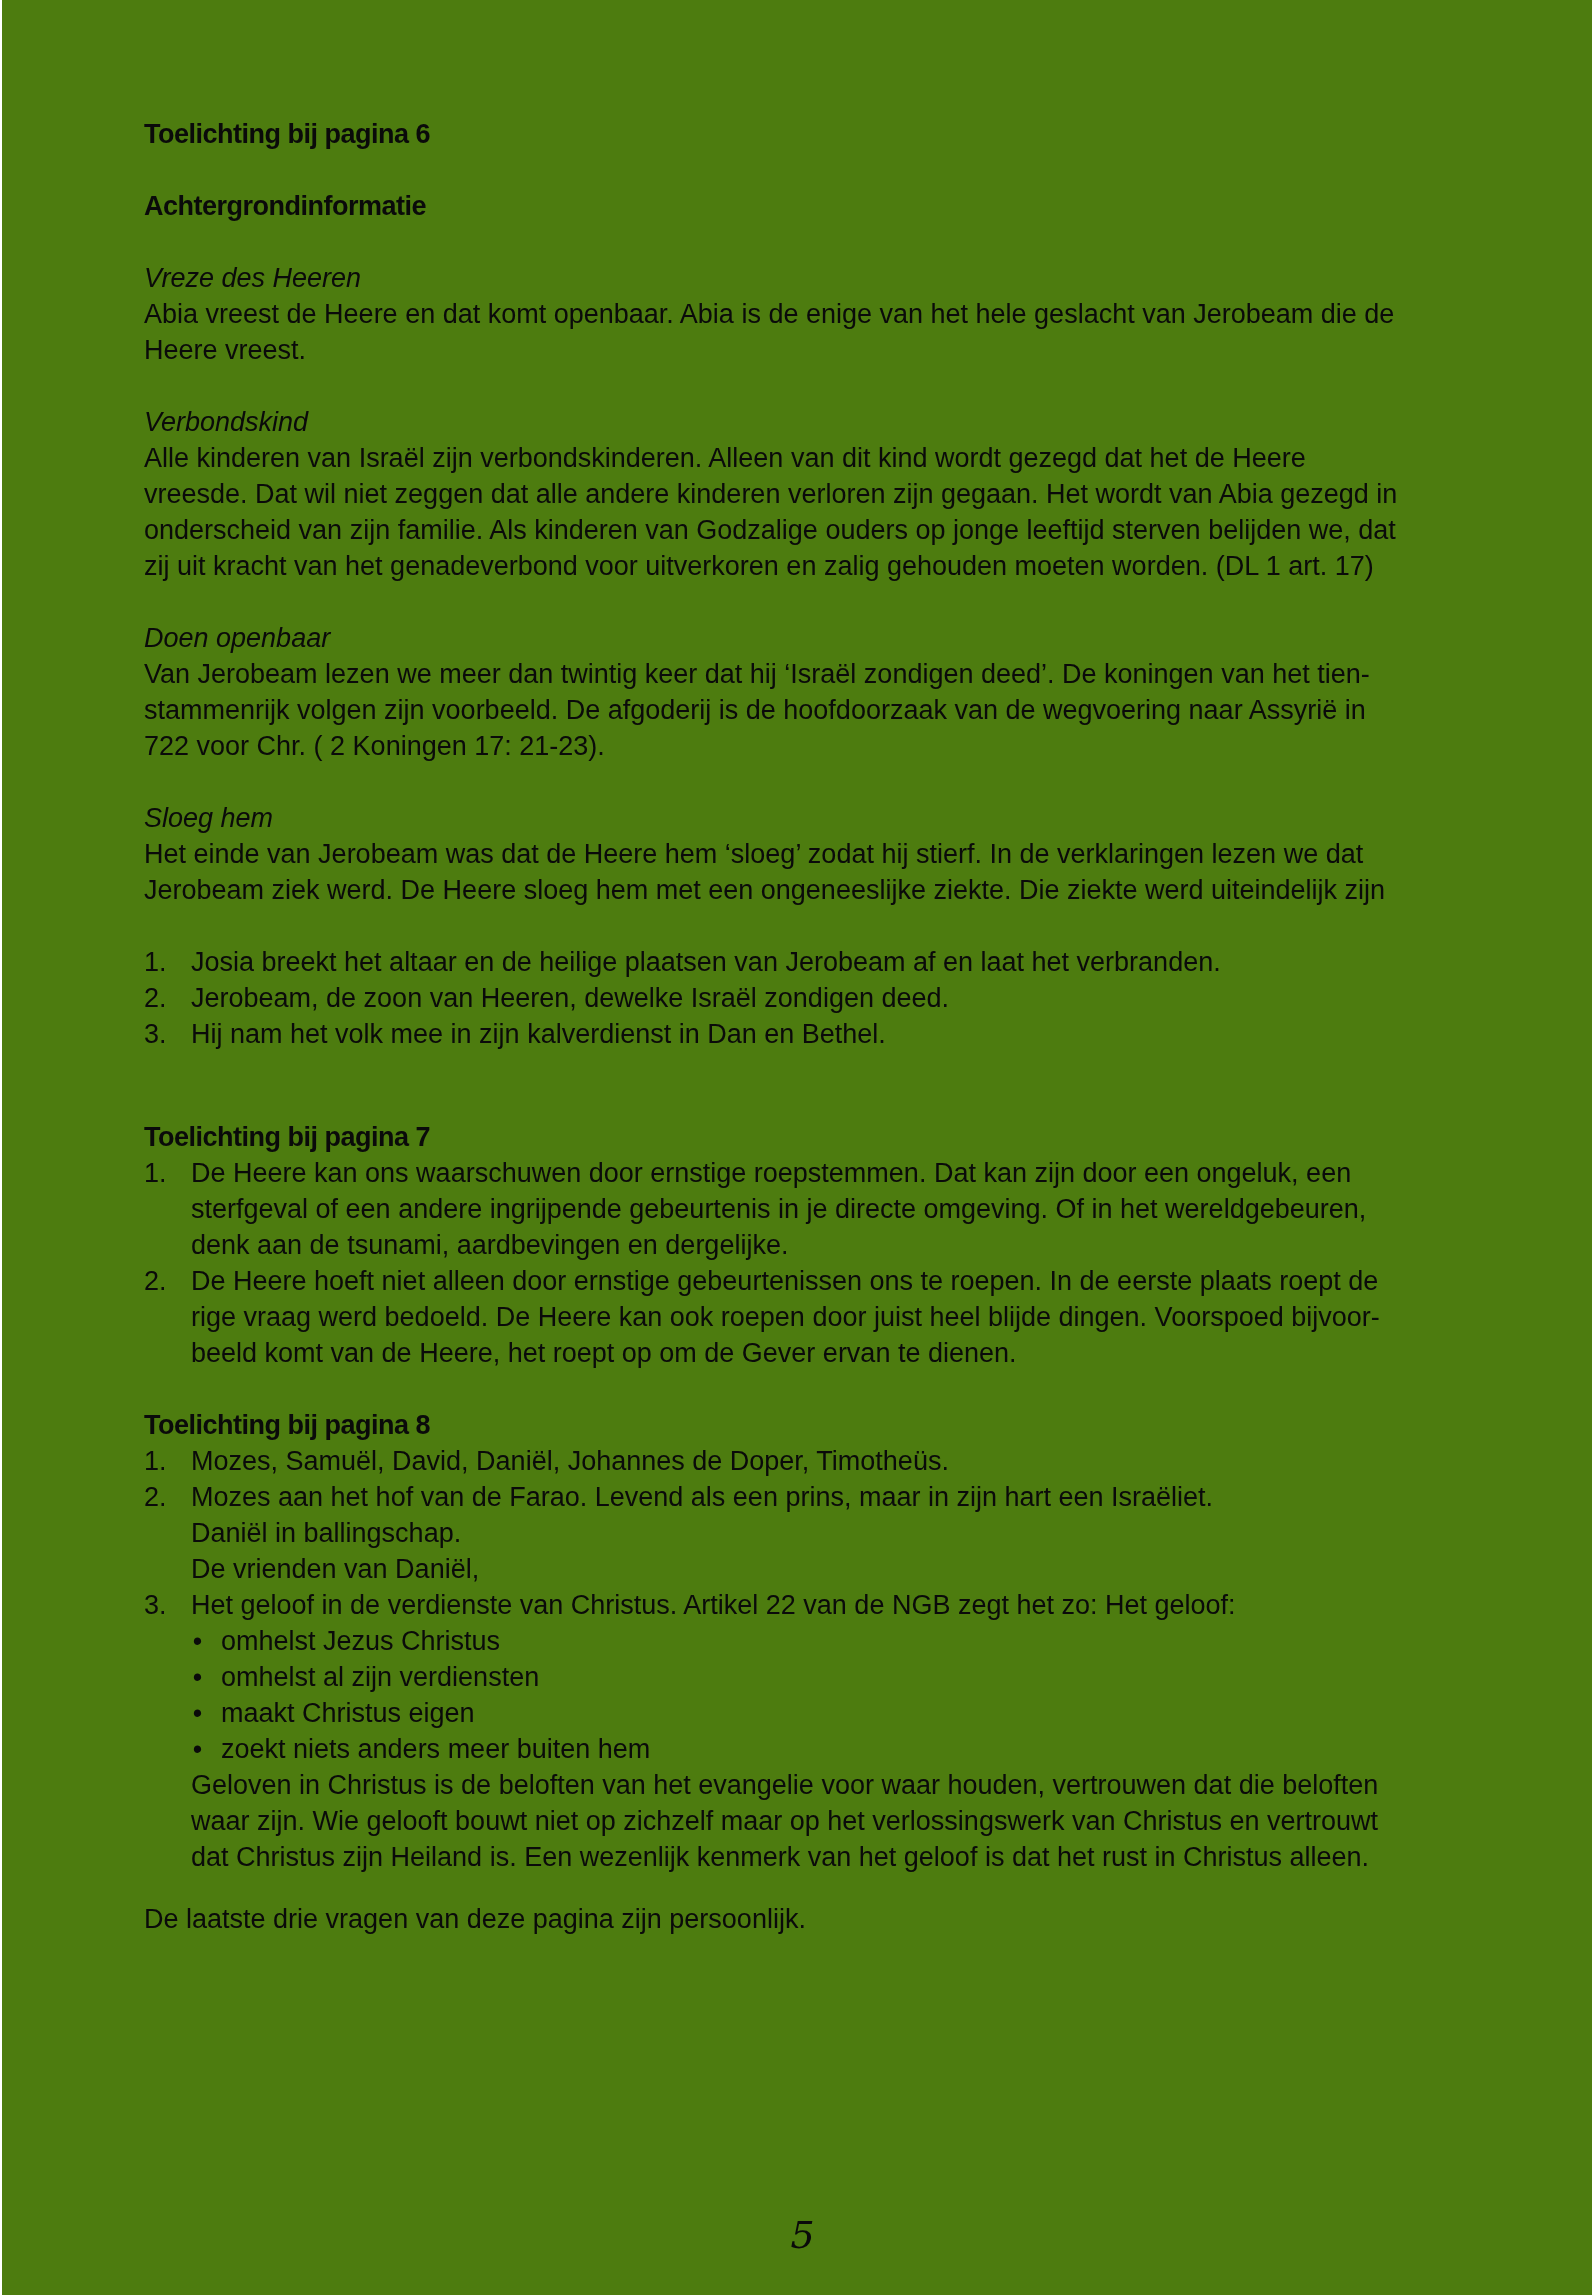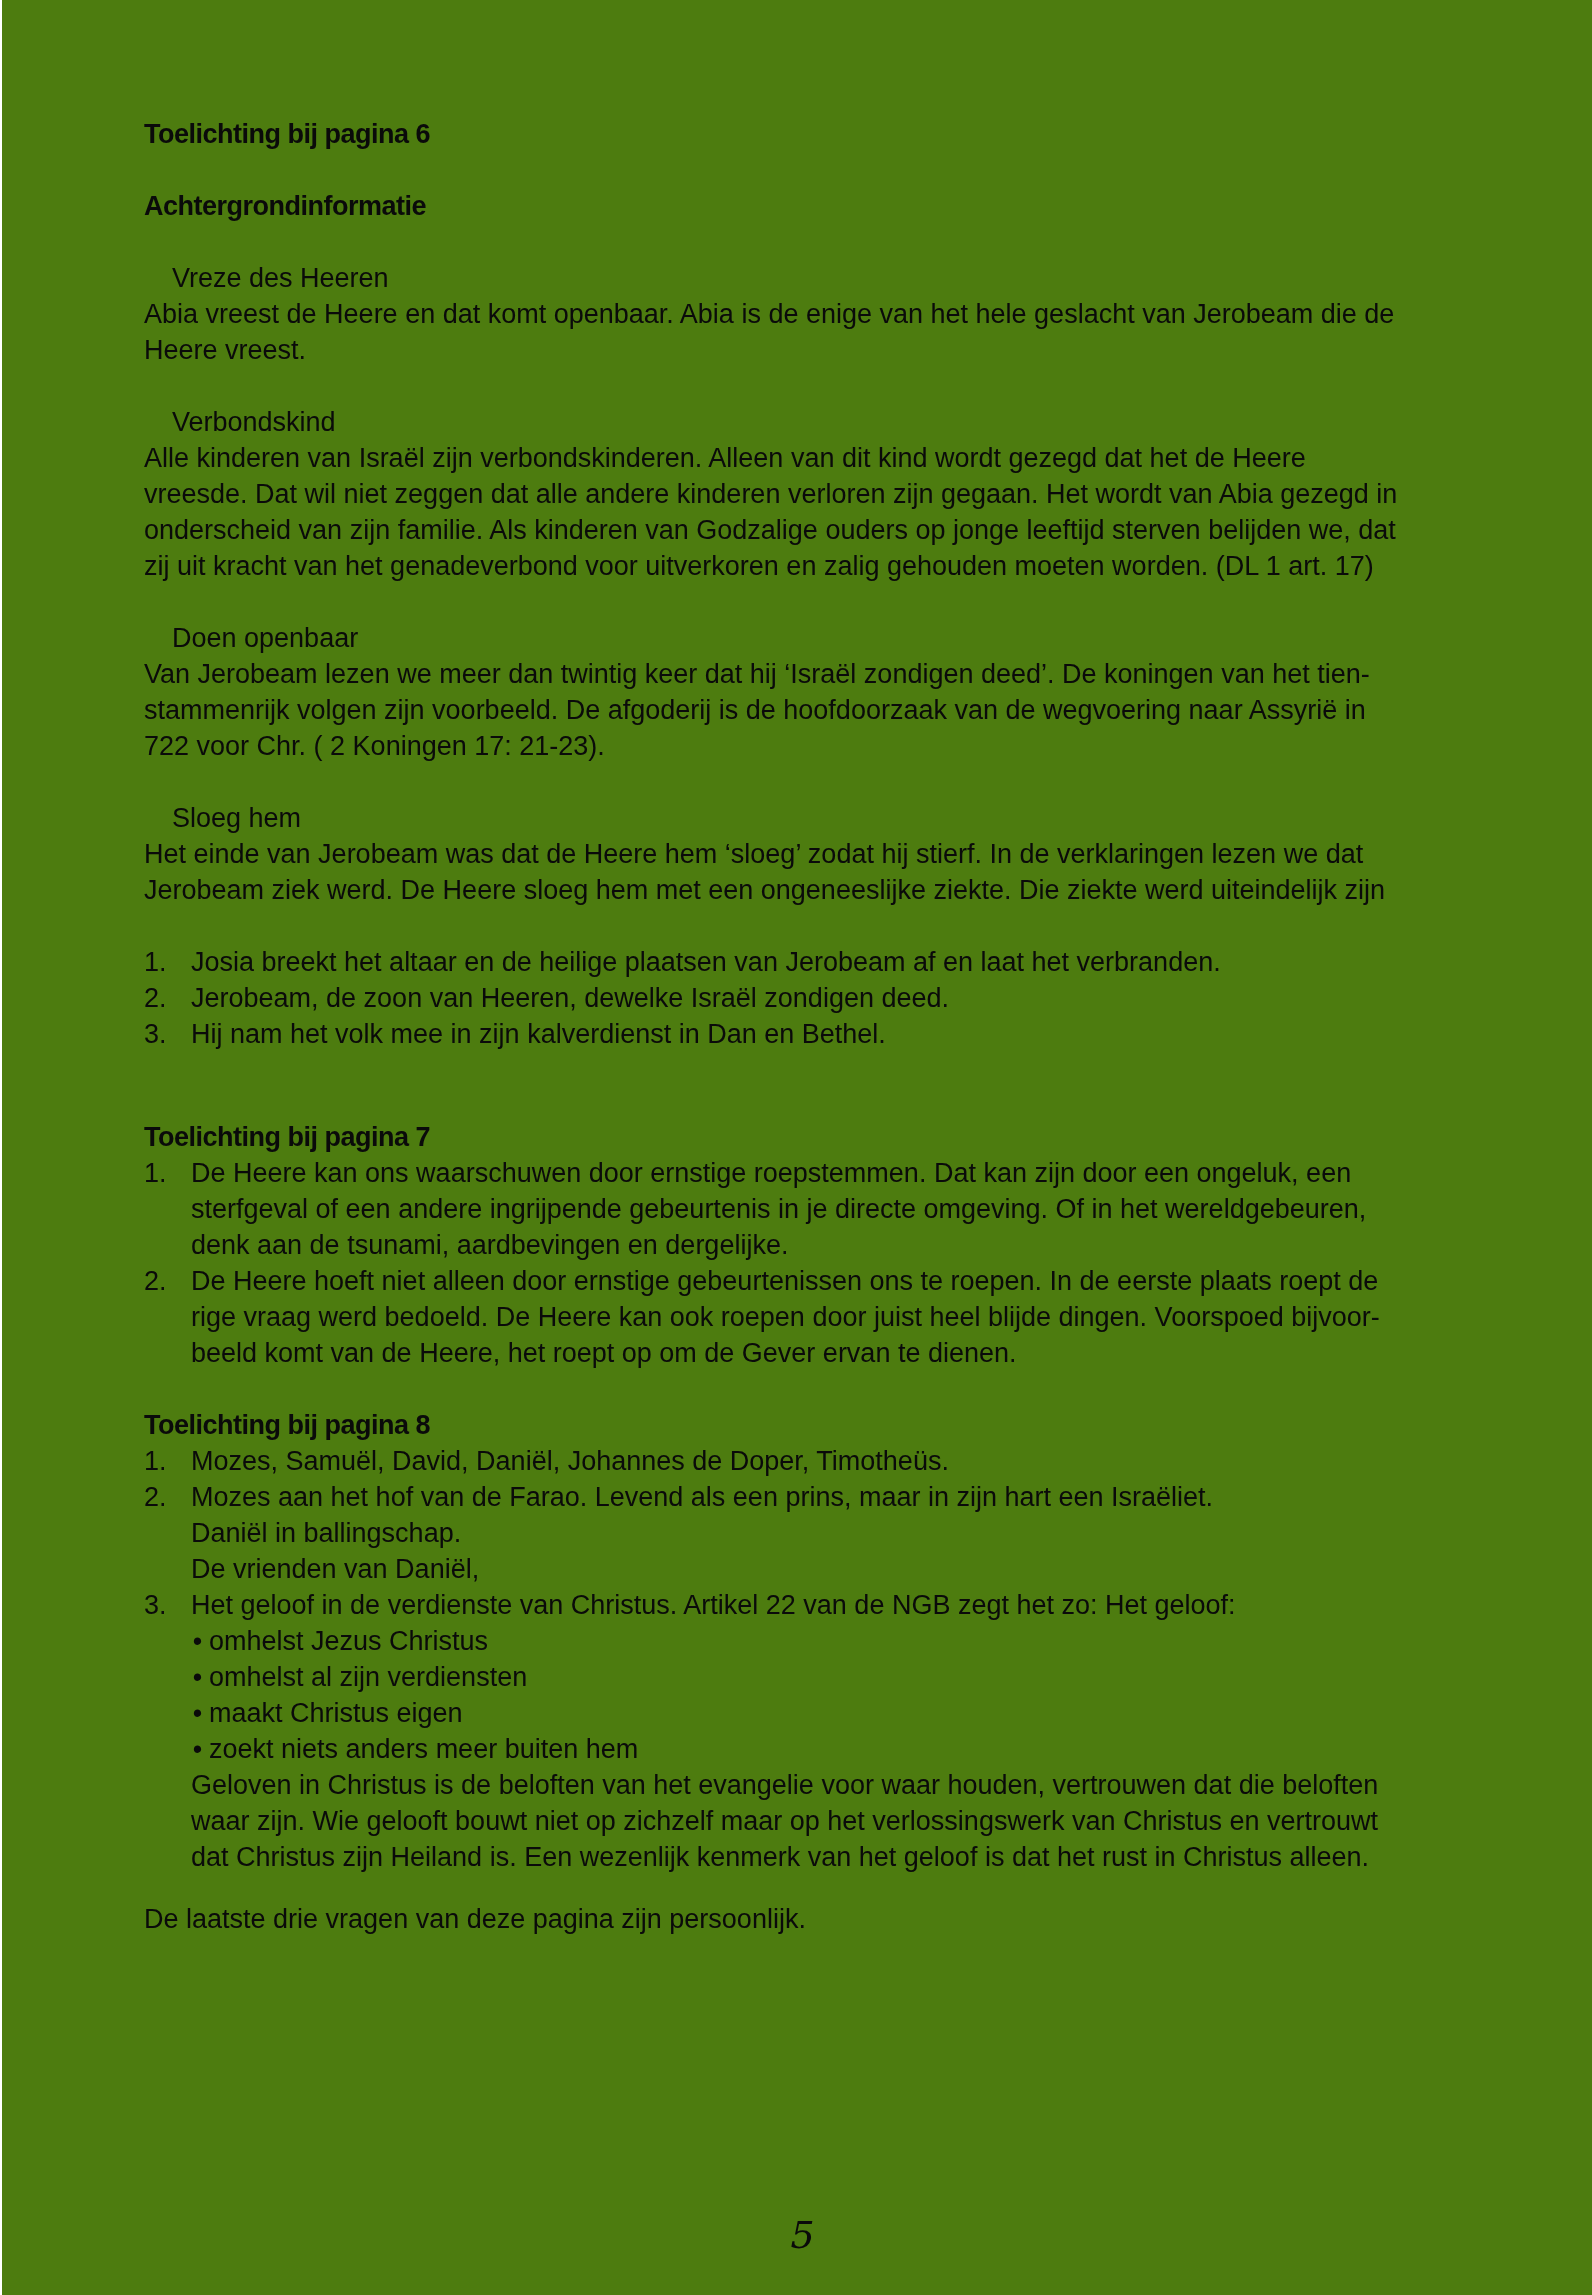--- a/index.html
+++ b/index.html
@@ -34,21 +34,21 @@
     display: block;
     white-space: nowrap;
     height: 36px;
   }
   .blank { display: block; height: 36px; }
   .heading {
     font-weight: bold;
     letter-spacing: -0.5px;
   }
   .subhead {
-    margin-left: 28px;
+    font-style: italic;
   }
   .list { display: block; }
   .item { display: block; position: relative; }
   .item .num {
     position: absolute;
     left: 0;
     top: 0;
     white-space: nowrap;
   }
   .item .body {
@@ -62,21 +62,21 @@
     white-space: nowrap;
     height: 36px;
   }
   .bullet-item .dot {
     position: absolute;
     left: 1.7px;
     top: 0;
   }
   .bullet-item .btext {
     display: block;
-    margin-left: 18px;
+    margin-left: 30px;
   }
   .gap-p7 { display: block; height: 67px; }
   .gap-final { display: block; height: 25.5px; }
   .page-number {
     position: absolute;
     left: 0;
     width: 1601px;
     top: 2211px;
     text-align: center;
     font-family: "DejaVu Serif", serif;

